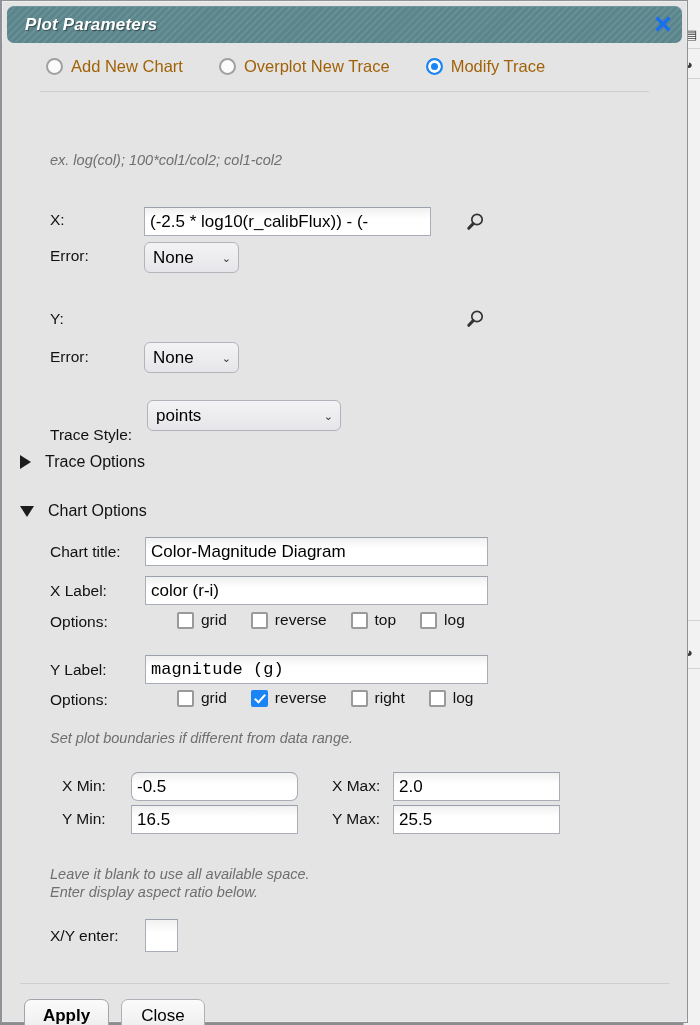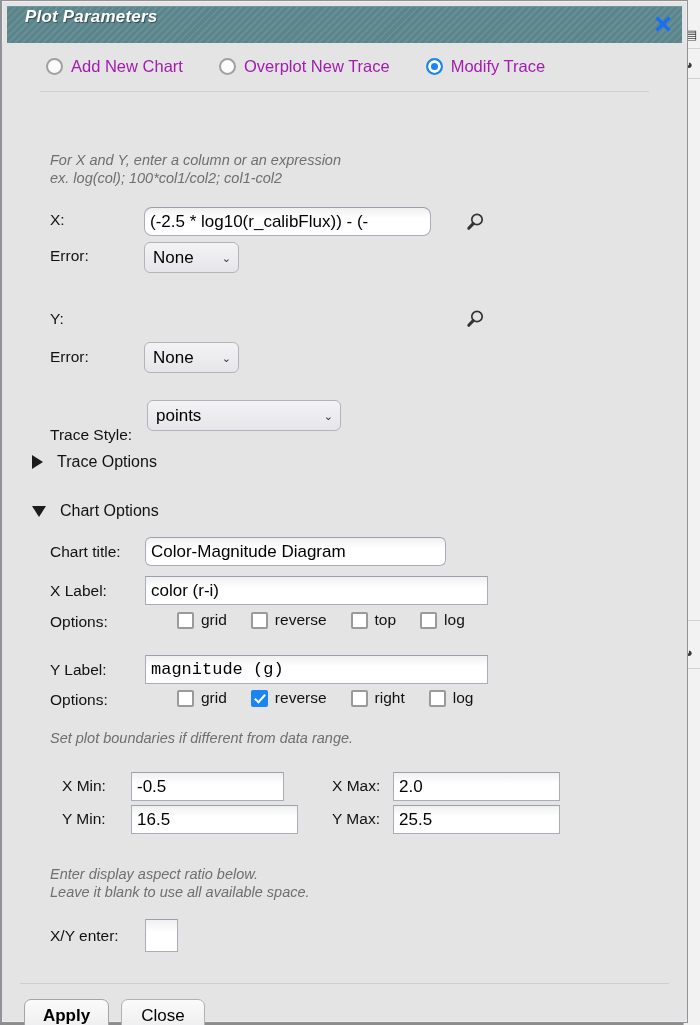--- a/index.html
+++ b/index.html
@@ -61,22 +61,23 @@
     height: 36px;
     margin: 5px 5px 0 5px;
     background-color: #5e8a90;
     background-image: repeating-linear-gradient(
         135deg,
         rgba(255,255,255,.055) 0px,
         rgba(255,255,255,.055) 2px,
         rgba(0,0,0,.035) 2px,
         rgba(0,0,0,.035) 5px);
     display: flex;
-    align-items: flex-start;
+    align-items: center;
     border-top: 1px solid #6f989d;
+    border-radius: 7px;
   }
   #title-text {
     color: #ffffff;
     font-weight: bold;
     font-style: italic;
     font-size: 17px;
     letter-spacing: .2px;
     padding-left: 18px;
     text-shadow: 1px 1px 1px rgba(0,0,0,.45);
   }
@@ -131,21 +132,21 @@
     margin-right: 8px;
     flex: 0 0 auto;
   }
   .radio.on {
     background: #1a84f5;
     border: 2px solid #1a84f5;
     box-shadow: inset 0 0 0 3px #ffffff;
   }
   .radio-label {
     font-size: 16.5px;
-    color: #a21caf;
+    color: #a16207;
   }
 
   
   .hint {
     color: #6f6f6f;
     font-style: italic;
     font-size: 14.5px;
     line-height: 18px;
   }
 
@@ -197,21 +198,21 @@
   }
 
   
   .mag { cursor: pointer; display: block; }
 
   
   .disc-row {
     display: flex;
     align-items: center;
     cursor: pointer;
-    padding-left: 30px;
+    padding-left: 18px;
   }
   .tri {
     width: 0; height: 0;
     margin-right: 14px;
   }
   .tri.collapsed {
     border-left: 11px solid #1c1c1c;
     border-top: 7px solid transparent;
     border-bottom: 7px solid transparent;
   }
@@ -313,28 +314,27 @@
       </div>
       <div class="radio-opt">
         <span class="radio on"></span>
         <span class="radio-label">Modify Trace</span>
       </div>
     </div>
 
     <div class="hr"></div>
 
     <div class="abs" style="left:48px; top:108px;">
-      <div class="hint">For X and Y, enter a column or an expression</div>
       <div class="hint">ex. log(col); 100*col1/col2; col1-col2</div>
     </div>
 
     <div class="abs" style="left:48px; top:168px;" class2="">
       <span class="lbl">X:</span>
     </div>
-    <input class="tin abs" style="left: 142px; top: 164px; width: 287px; border-radius: 8px;" value="(-2.5 * log10(r_calibFlux)) - (-">
+    <input class="tin abs" style="left: 142px; top: 164px; width: 287px;" value="(-2.5 * log10(r_calibFlux)) - (-">
     <span class="abs" style="left:462px; top:168px;">
       <svg class="mag" width="22" height="22" viewBox="0 0 22 22" aria-hidden="true">
         <circle cx="13" cy="8.5" r="5.2" fill="none" stroke="#333" stroke-width="1.7"></circle>
         <path d="M9.2 12.6 L4.8 17.3" stroke="#333" stroke-width="3" stroke-linecap="round"></path>
       </svg>
     </span>
 
     <div class="abs" style="left:48px; top:204px;">
       <span class="lbl">Error:</span>
     </div>
@@ -381,21 +381,21 @@
     </div>
 
     <div class="disc-row abs" style="left:0; top:459px;">
       <span class="tri expanded"></span>
       <span class="disc-label">Chart Options</span>
     </div>
 
     <div class="abs" style="left:48px; top:500px;">
       <span class="lbl">Chart title:</span>
     </div>
-    <input class="tin abs" style="left: 143px; top: 494px; width: 301px; border-radius: 6px;" value="Color-Magnitude Diagram">
+    <input class="tin abs" style="left: 143px; top: 494px; width: 343px;" value="Color-Magnitude Diagram">
 
     <div class="abs" style="left:48px; top:539px;">
       <span class="lbl">X Label:</span>
     </div>
     <input class="tin abs" style="left: 143px; top: 533px; width: 343px;" value="color (r-i)">
 
     <div class="abs" style="left:48px; top:570px;">
       <span class="lbl">Options:</span>
     </div>
     <div class="row abs" style="left:151px; top:568px;">
@@ -442,40 +442,40 @@
         <span class="cbox"></span>
         <span class="cbox-label">log</span>
       </div>
     </div>
 
     <div class="abs hint" style="left:48px; top:686px;">Set plot boundaries if different from data range.</div>
 
     <div class="abs" style="left:60px; top:734px;">
       <span class="lbl">X Min:</span>
     </div>
-    <input class="tin abs" style="left: 129px; top: 729px; width: 153px;" value="-0.5">
+    <input class="tin abs" style="left: 129px; top: 729px; width: 167px; border-radius: 7px;" value="-0.5">
 
     <div class="abs" style="left:330px; top:734px;">
       <span class="lbl">X Max:</span>
     </div>
     <input class="tin abs" style="left: 391px; top: 729px; width: 167px;" value="2.0">
 
     <div class="abs" style="left:60px; top:767px;">
       <span class="lbl">Y Min:</span>
     </div>
     <input class="tin abs" style="left: 129px; top: 762px; width: 167px;" value="16.5">
 
     <div class="abs" style="left:330px; top:767px;">
       <span class="lbl">Y Max:</span>
     </div>
     <input class="tin abs" style="left: 391px; top: 762px; width: 167px;" value="25.5">
 
     <div class="abs" style="left:48px; top:822px;">
+      <div class="hint">Leave it blank to use all available space.</div>
       <div class="hint">Enter display aspect ratio below.</div>
-      <div class="hint">Leave it blank to use all available space.</div>
     </div>
 
     <div class="abs" style="left:48px; top:884px;">
       <span class="lbl">X/Y enter:</span>
     </div>
     <input class="tin abs" style="left: 143px; top: 876px; width: 33px; height: 33px;" value="">
 
     <div class="hr abs" style="left:0; right:0; top:940px; margin:0 18px;"></div>
 
     <button class="btn default abs" style="left:22px; top:956px; width:85px;">Apply</button>

